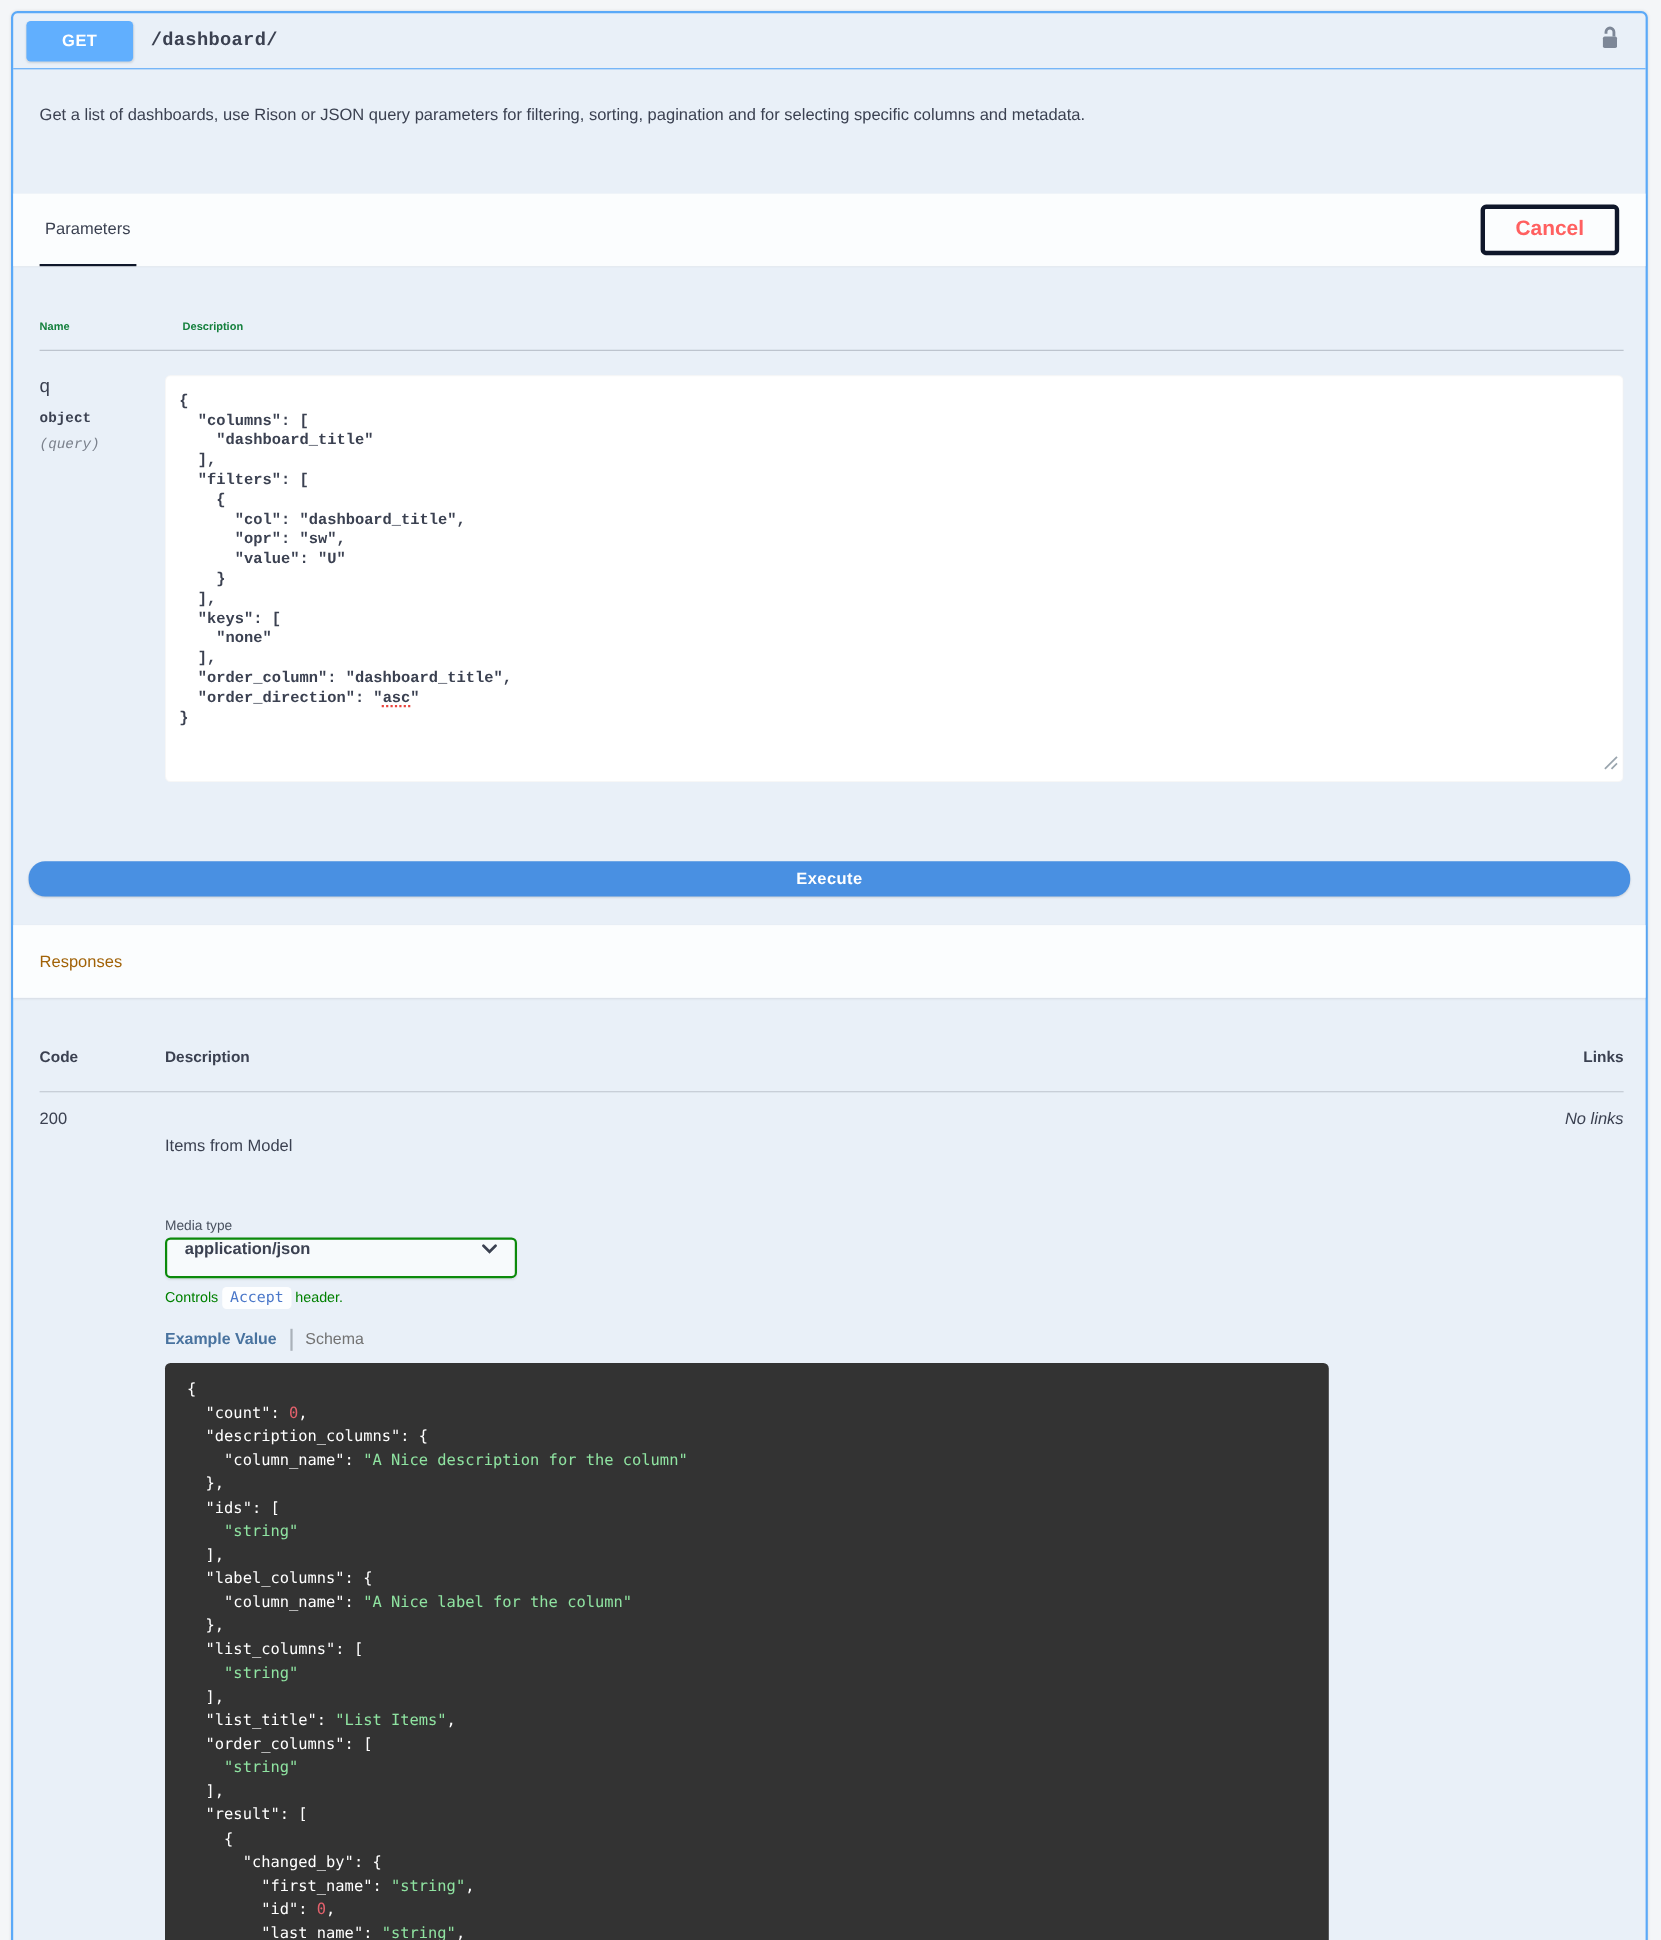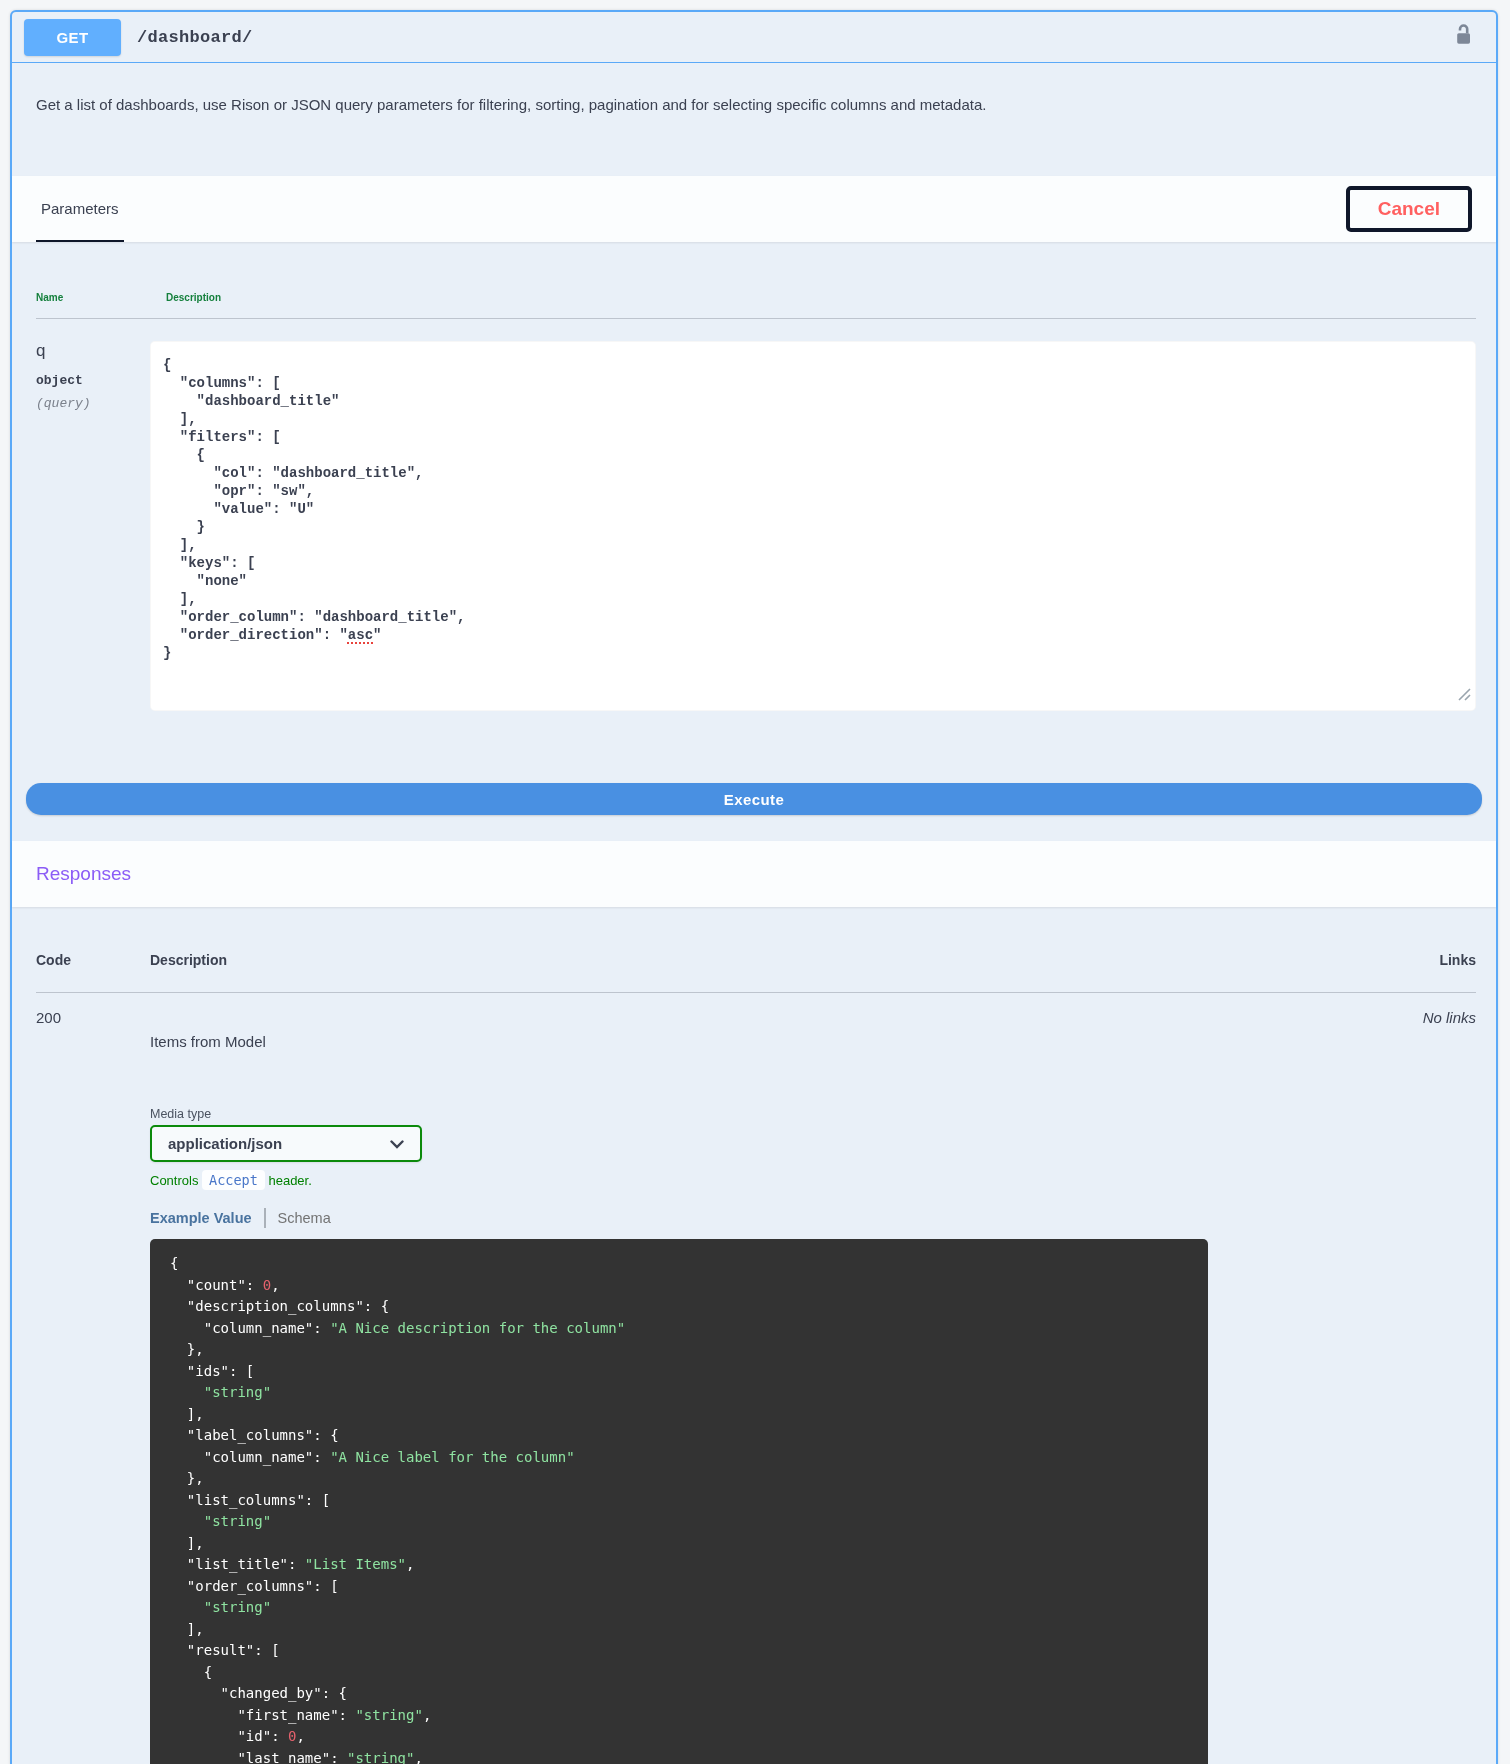--- a/index.html
+++ b/index.html
@@ -42,21 +42,21 @@
     height:66px; padding:0 24px;
     display:flex; align-items:center; justify-content:space-between;
     background:rgba(255,255,255,.82);
     box-shadow:0 1px 2px rgba(0,0,0,.09);
   }
   .tab-item {
     height:100%; display:flex; align-items:center; padding:0 5px;
     font-size:15px; color:#3b4151;
     border-bottom:2px solid #0f172a; margin-bottom:-0px;
   }
-  .section-title { font-size:19px; color:#8b5cf6; }
+  .section-title { font-size:15px; color:#a16207; }
   .cancel-btn {
     background:transparent; border:4px solid #0f172a; border-radius:5px;
     color:#ff6060; font-weight:700; font-size:19px;
     padding:8px 28px; cursor:pointer;
   }
   
   .params-table { padding:0 20px 0 24px; }
   .t-head {
     display:grid; grid-template-columns:114px 1fr;
     padding:50px 0 15px;
@@ -103,23 +103,23 @@
     font-size:14px; font-weight:700; color:#3b4151;
     border-bottom:1px solid rgba(59,65,81,.25);
   }
   .r-head .links-col, .r-row .links-col { text-align:right; }
   .r-row { display:grid; grid-template-columns:114px 1fr 140px; }
   .resp-code { padding-top:16px; font-size:15px; }
   .resp-links { padding-top:16px; font-size:15px; font-style:italic; }
   .resp-desc-title { padding-top:40px; font-size:15px; }
   .media-type-label { margin-top:57px; font-size:12.5px; color:#4a5260; }
   .media-select {
-    margin-top:4px; width:272px; height:37px;
+    margin-top:4px; width:320px; height:37px;
     background:#f7fafc; border:2px solid #0b8a0b; border-radius:5px;
-    display:flex; align-items:center; justify-content:space-between;
+    display:flex; align-items:flex-start; justify-content:space-between;
     padding:0 16px; cursor:pointer;
     font-size:15px; font-weight:700; color:#3b4151;
     box-shadow:0 1px 2px rgba(0,0,0,.08);
   }
   .controls-line { margin-top:10px; font-size:13px; color:#008000; }
   .accept-chip {
     font-family:"DejaVu Sans Mono","Liberation Mono", monospace;
     font-size:13.5px; color:#4a77c9;
     background:rgba(255,255,255,.9); border-radius:4px; padding:2px 7px;
   }

